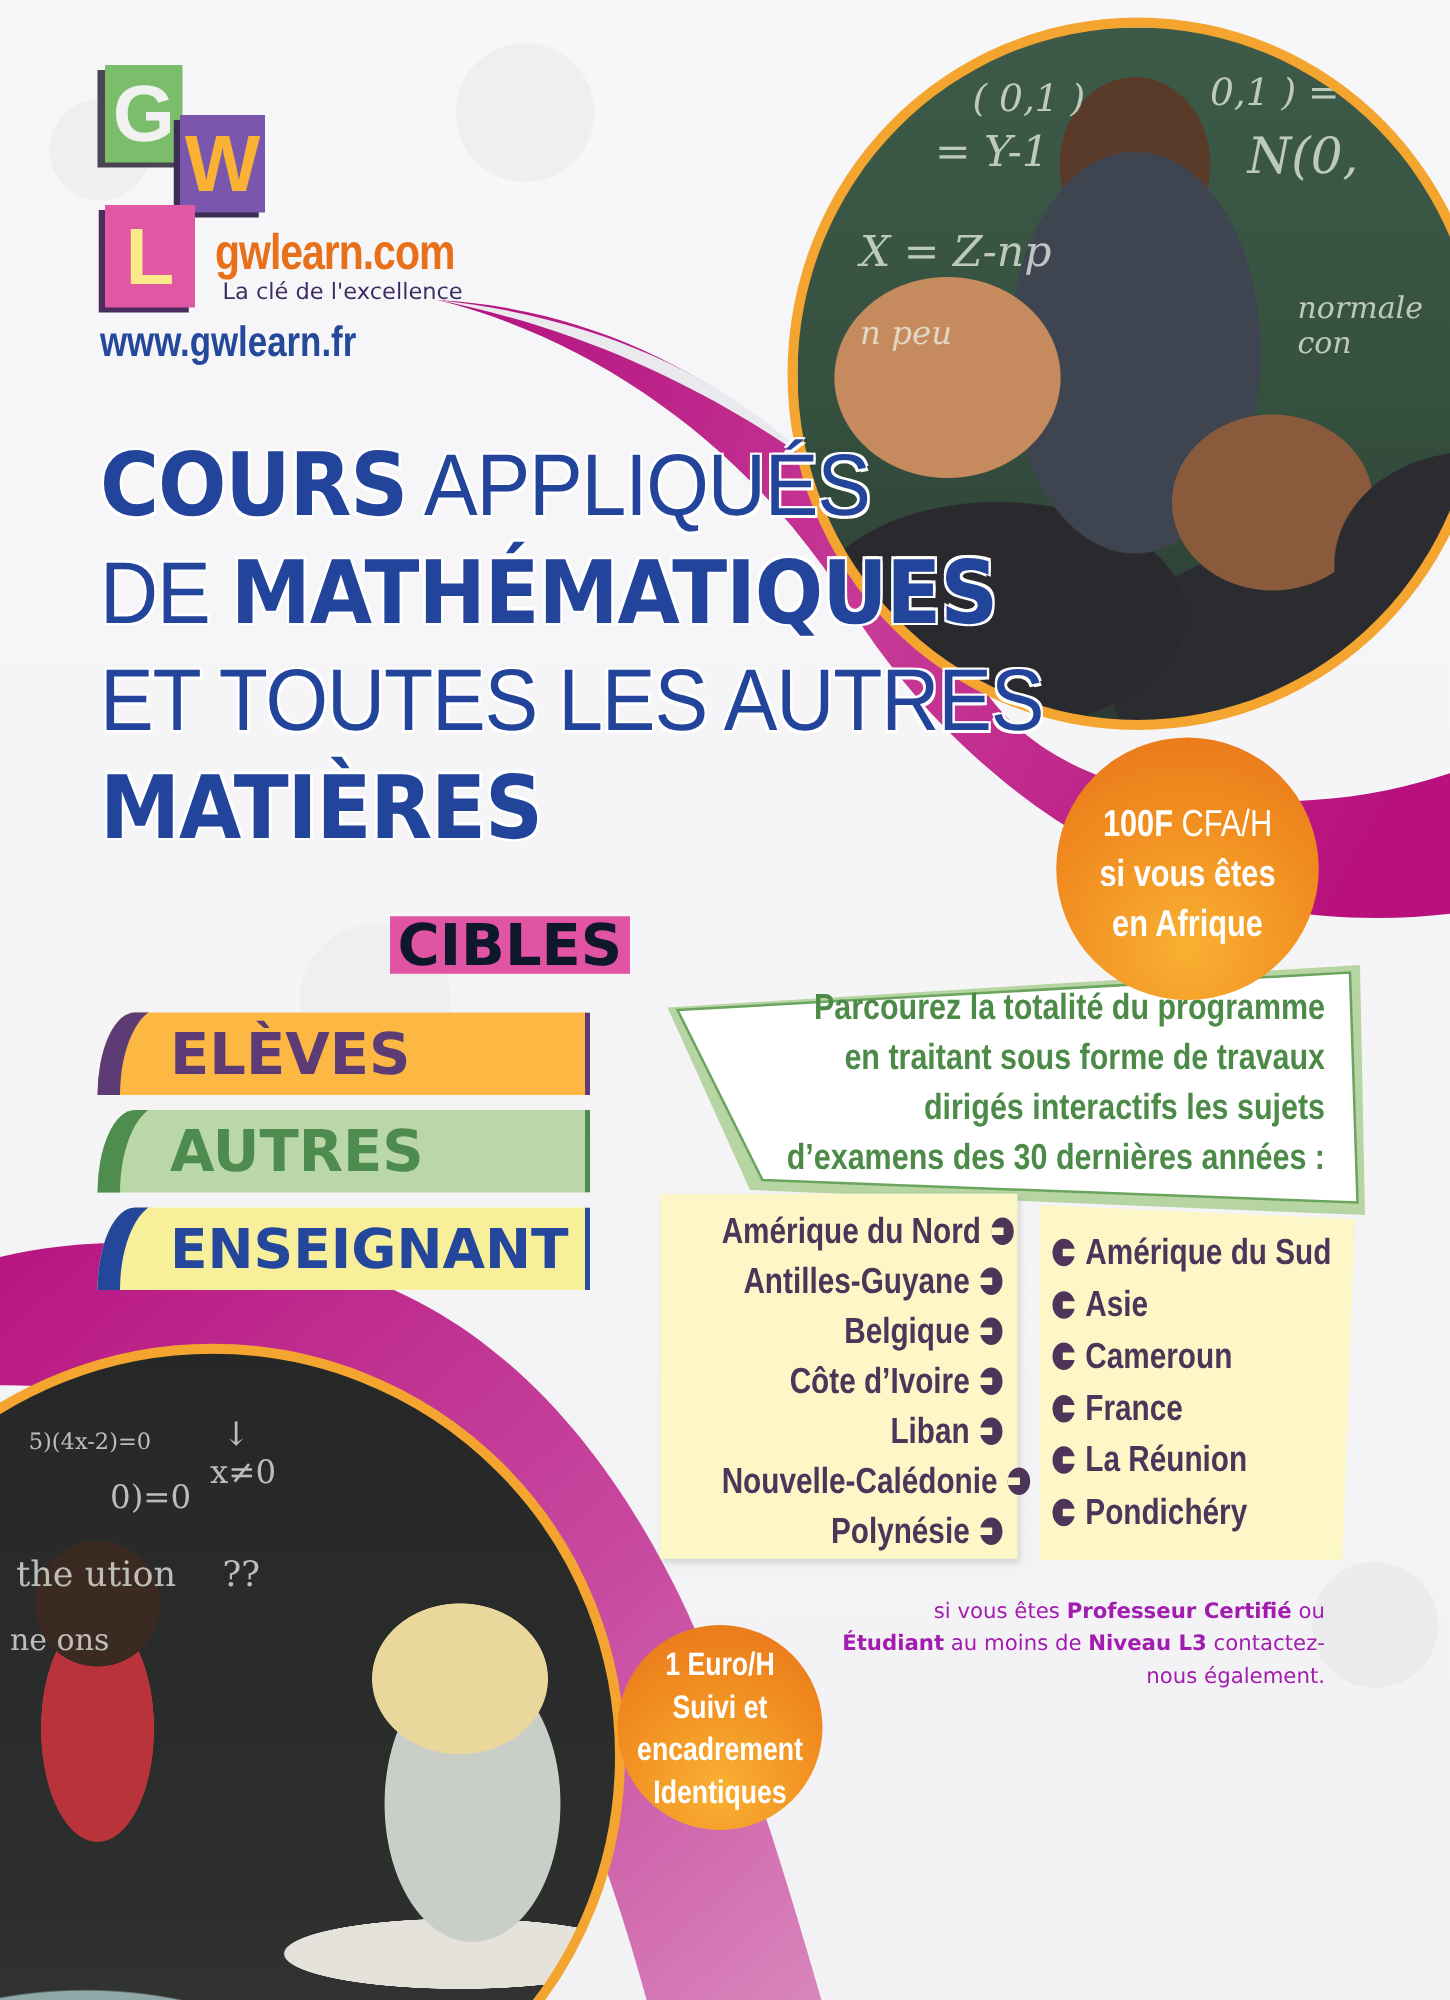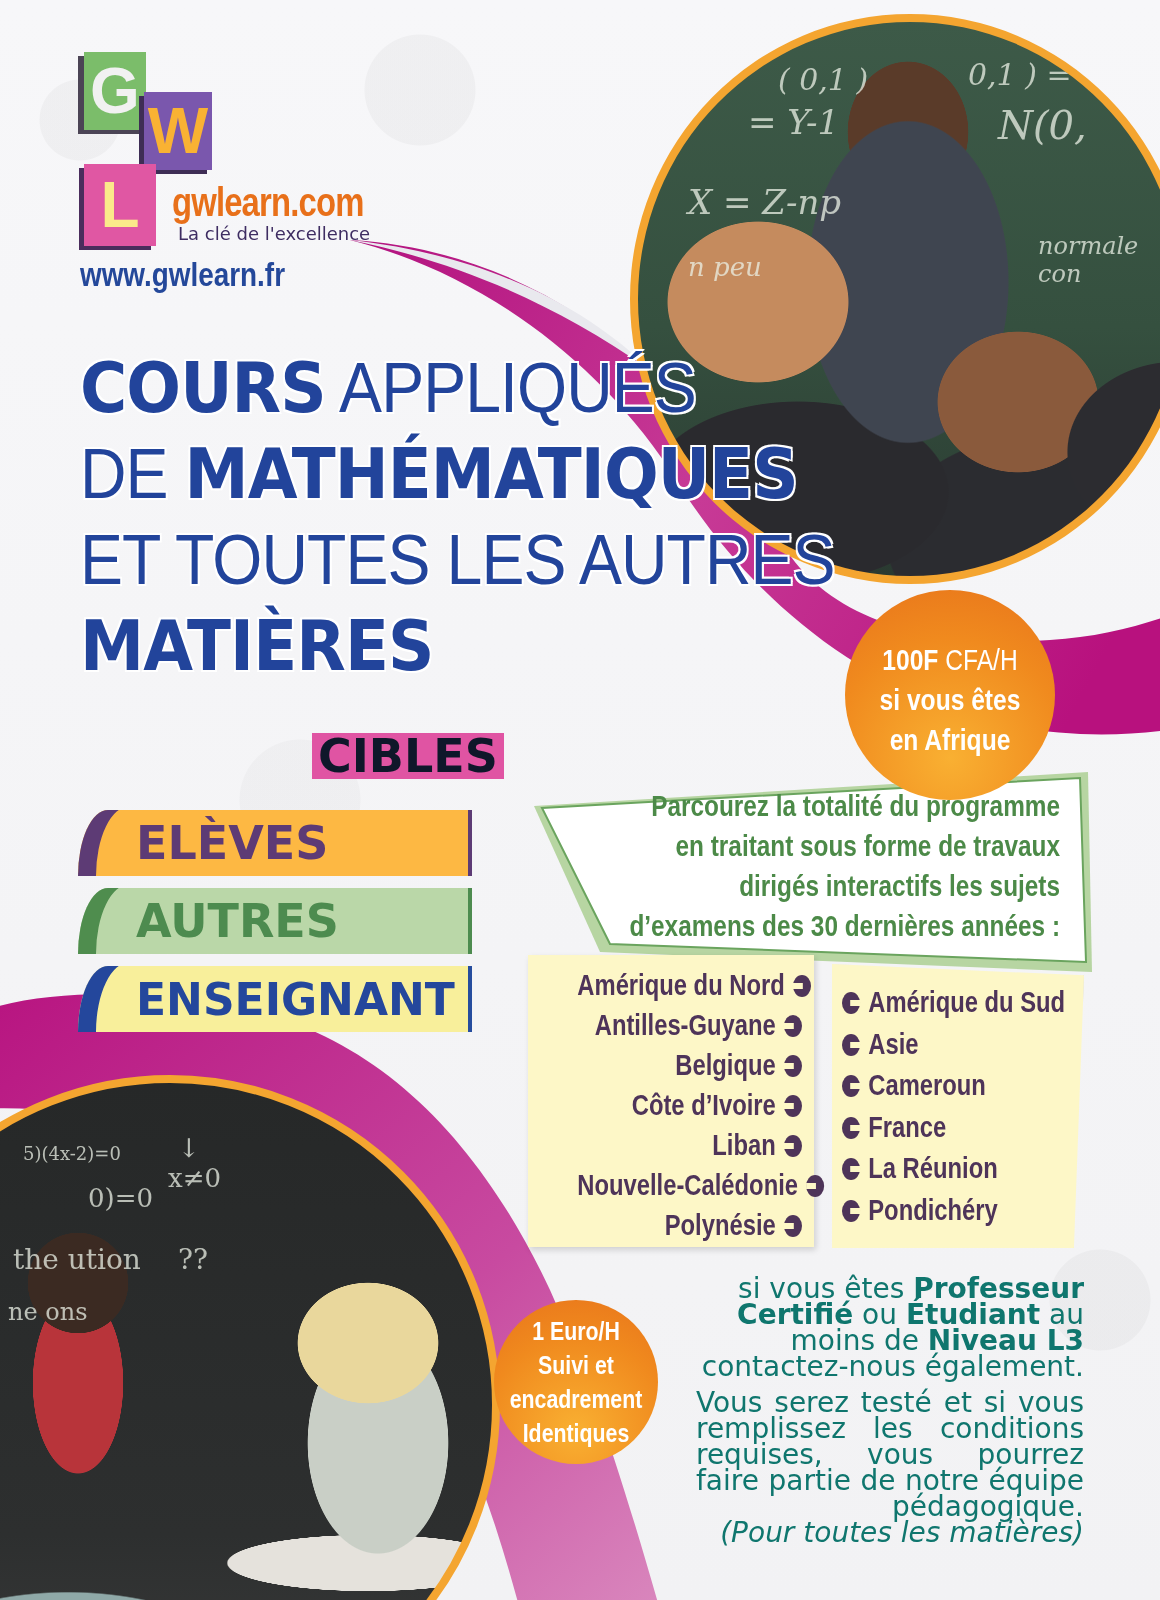--- a/index.html
+++ b/index.html
@@ -123,22 +123,22 @@
       radial-gradient(ellipse 45px 90px at 230px 300px, #b8343a 0 100%, transparent 101%),
       radial-gradient(ellipse 240px 150px at 220px 660px, #8fa9a8 0 100%, transparent 101%),
       linear-gradient(180deg, #262828 0%, #2d2f2f 70%, #3a3b3b 100%);
   }
 
   
   .badge-bottom { left: 494px; top: 1300px; width: 164px; height: 164px; }
   .badge-bottom .badge-line { font-size: 26px; line-height: 34px; }
 
   
-  .recruit { position: absolute; z-index: 6; left: 672px; top: 1276px; width: 388px; color: #0f766e;
-    font-family: "DejaVu Sans", sans-serif; font-size: 28px; line-height: 26px; text-align: right; margin-left: 24px; }
+  .recruit { position: absolute; z-index: 6; left: 672px; top: 1276px; width: 388px; color: #a21caf;
+    font-family: "DejaVu Sans", sans-serif; font-size: 17px; line-height: 26px; text-align: right; }
   .recruit b { font-weight: bold; }
   .recruit p { margin-bottom: 10px; }
   .recruit .justify { text-align: justify; text-align-last: right; }
   .recruit .note { font-style: italic; display: block; }
 </style>
 </head>
 <body>
 
 <div class="bg-doodles"></div>
 
@@ -253,14 +253,13 @@
 
 <div class="badge badge-bottom">
   <div class="badge-line">1 Euro/H</div>
   <div class="badge-line">Suivi et</div>
   <div class="badge-line">encadrement</div>
   <div class="badge-line">Identiques</div>
 </div>
 
 <div class="recruit">
   <p><span>si vous êtes </span><b>Professeur Certifié</b><span> ou </span><b>Étudiant</b><span> au moins de </span><b>Niveau L3</b><span> contactez-nous également.</span></p>
-  <p class="justify"><span>Vous serez testé et si vous remplissez les conditions requises, vous pourrez faire partie de notre équipe pédagogique.</span><span class="note">(Pour toutes les matières)</span></p>
 </div>
 
 </body></html>

